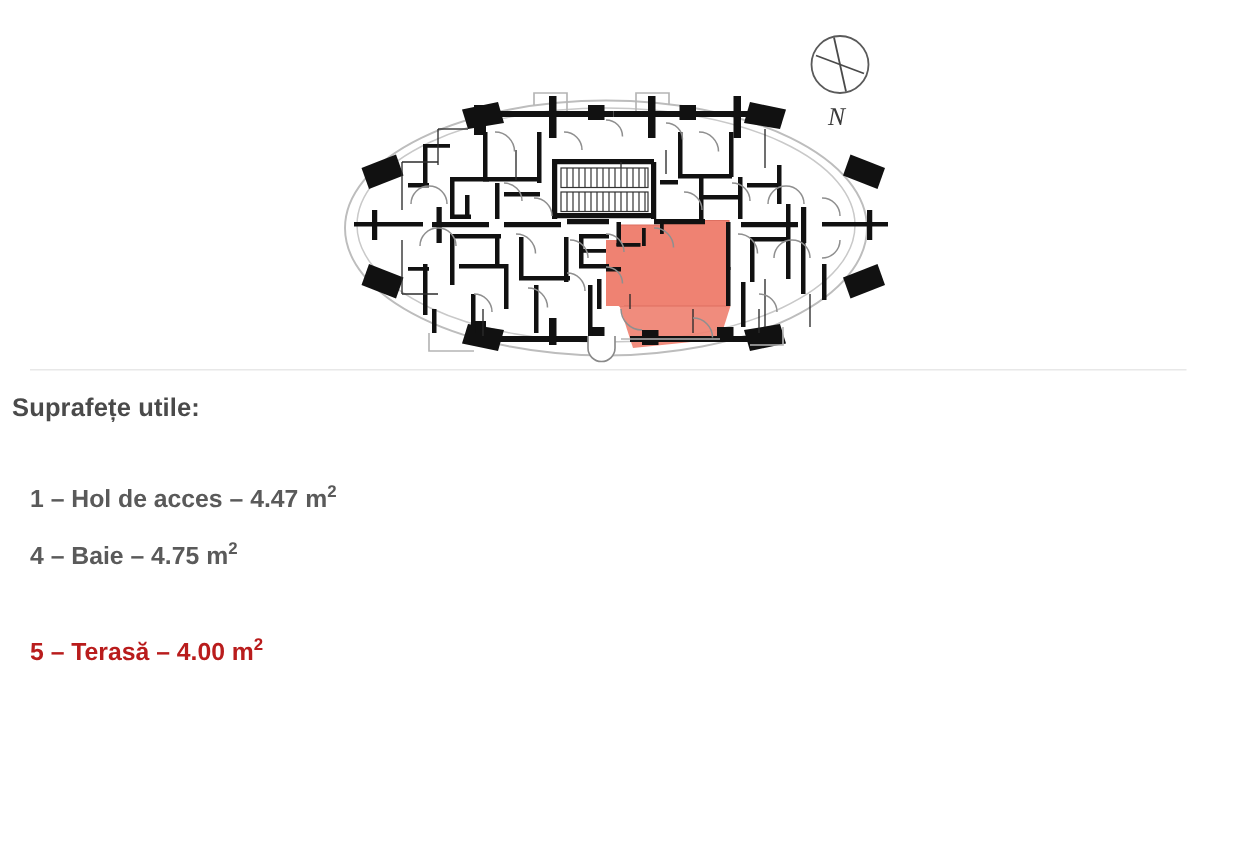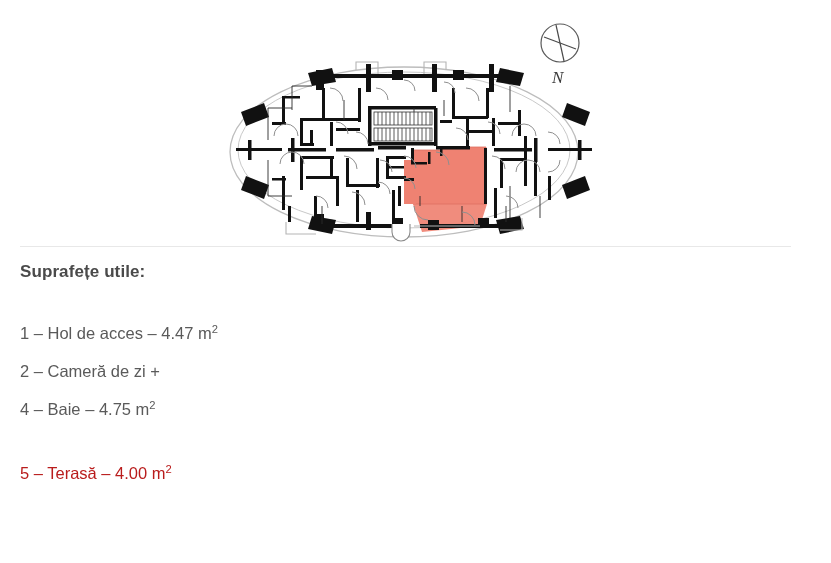--- a/index.html
+++ b/index.html
@@ -42,34 +42,35 @@
   
   #areas-section {
     position: absolute;
     top: 246px;
     left: 0;
     width: 831px;
   }
   #areas-heading {
     position: absolute;
     top: 16px;
-    left: 20px;
+    left: 8px;
     font-size: 17px;
     font-weight: bold;
     color: #4a4a4a;
     letter-spacing: 0.1px;
     white-space: nowrap;
   }
   #areas-list {
     position: absolute;
     top: 68px;
     left: 20px;
     margin: 0;
     padding: 0;
     list-style: none;
+    font-weight: bold;
   }
   .area-item {
     font-size: 16.5px;
     line-height: 38px;
     color: #5a5a5a;
     white-space: nowrap;
   }
   .area-item.highlight {
     color: #b91c1c;
     margin-top: 26px;
@@ -329,22 +330,19 @@
 <div id="content-divider"></div>
 
 <div id="areas-section">
   <div id="areas-heading">Suprafețe utile:</div>
 
   <ul id="areas-list">
     <li class="area-item">
       <span>1 – Hol de acces – 4.47 m</span><sup>2</sup>
     </li>
     <li class="area-item">
-      <span>2 – Cameră de zi +</span><sup></sup>
-    </li>
-    <li class="area-item">
       <span>4 – Baie – 4.75 m</span><sup>2</sup>
     </li>
     <li class="area-item highlight">
       <span>5 – Terasă – 4.00 m</span><sup>2</sup>
     </li>
   </ul>
 </div>
 
 </body></html>

